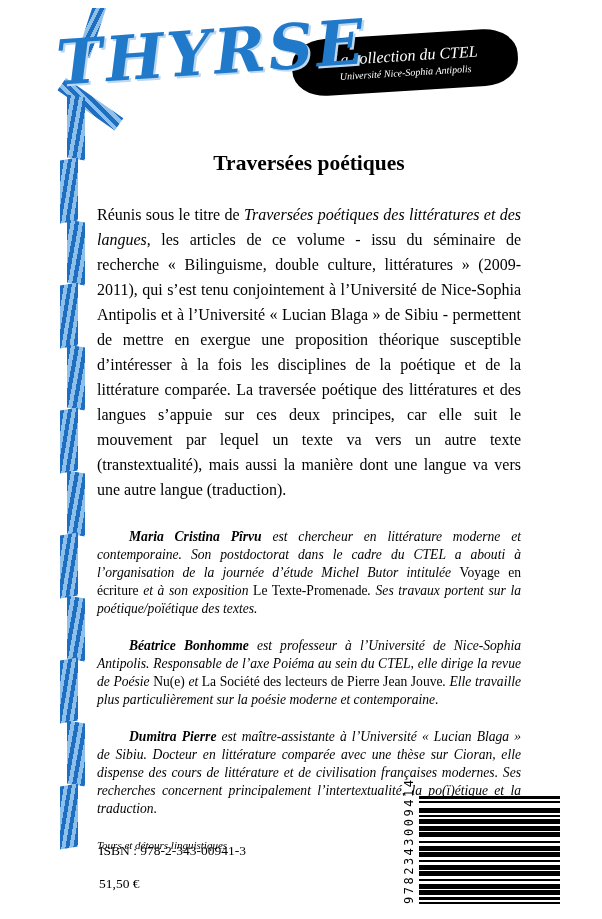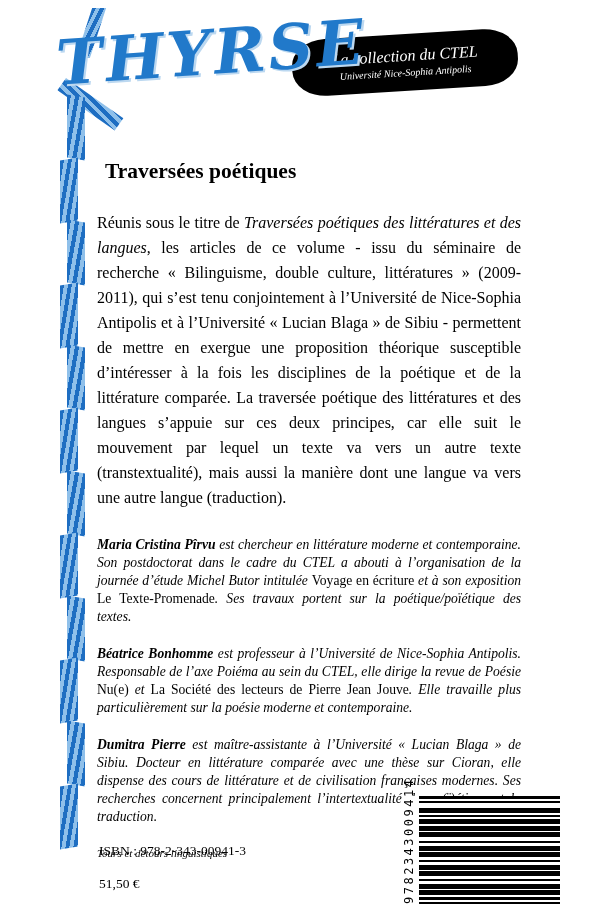--- a/index.html
+++ b/index.html
@@ -45,33 +45,33 @@
   .ribbon { position:absolute; left:60px; top:96px; width:26px; height:752px; z-index:1; }
   .ribbon .seg {
     width:18px; height:62.6px;
     background:repeating-linear-gradient(100deg,#1e6ec2 0 4px,#8fc0ea 4px 8px);
   }
   .ribbon .seg:nth-child(odd)  { transform:skewY(10deg);  margin-left:7px; }
   .ribbon .seg:nth-child(even) { transform:skewY(-10deg); margin-left:0;  }
 
   
   .content { position:absolute; left:97px; top:150px; width:424px; z-index:2; }
-  .title { margin:8px; text-align:left; font-weight:bold; font-size:21.5px; line-height:26px; }
+  .title { margin:0; text-align:center; font-weight:bold; font-size:21.5px; line-height:26px; }
   .title span { display:block; }
   .intro {
     margin:26px 0 0 0; text-align:justify;
     font-size:16px; line-height:25px;
   }
   .bio {
     margin:19px 0 0 0; text-align:justify;
     font-size:13.6px; line-height:18px; font-style:italic;
   }
   .bio-first { margin-top:26px; }
   .seg-it    { font-style:italic; }
-  .seg-bold  { font-weight:bold; }
+  .seg-bold  { font-weight:bold;margin-left:32px; }
   .seg-roman { font-style:normal; }
   .smallprint { margin-top:20px; font-size:11px; line-height:14.5px; }
   .series-note { font-style:italic; }
 
   
   .isbn  { position:absolute; left:99px; top:843px; font-size:13.5px; z-index:2; }
   .price { position:absolute; left:99px; top:876px; font-size:13.5px; z-index:2; }
 
   .barcode {
     position:absolute; right:42px; top:796px; width:158px; height:108px; z-index:2;

